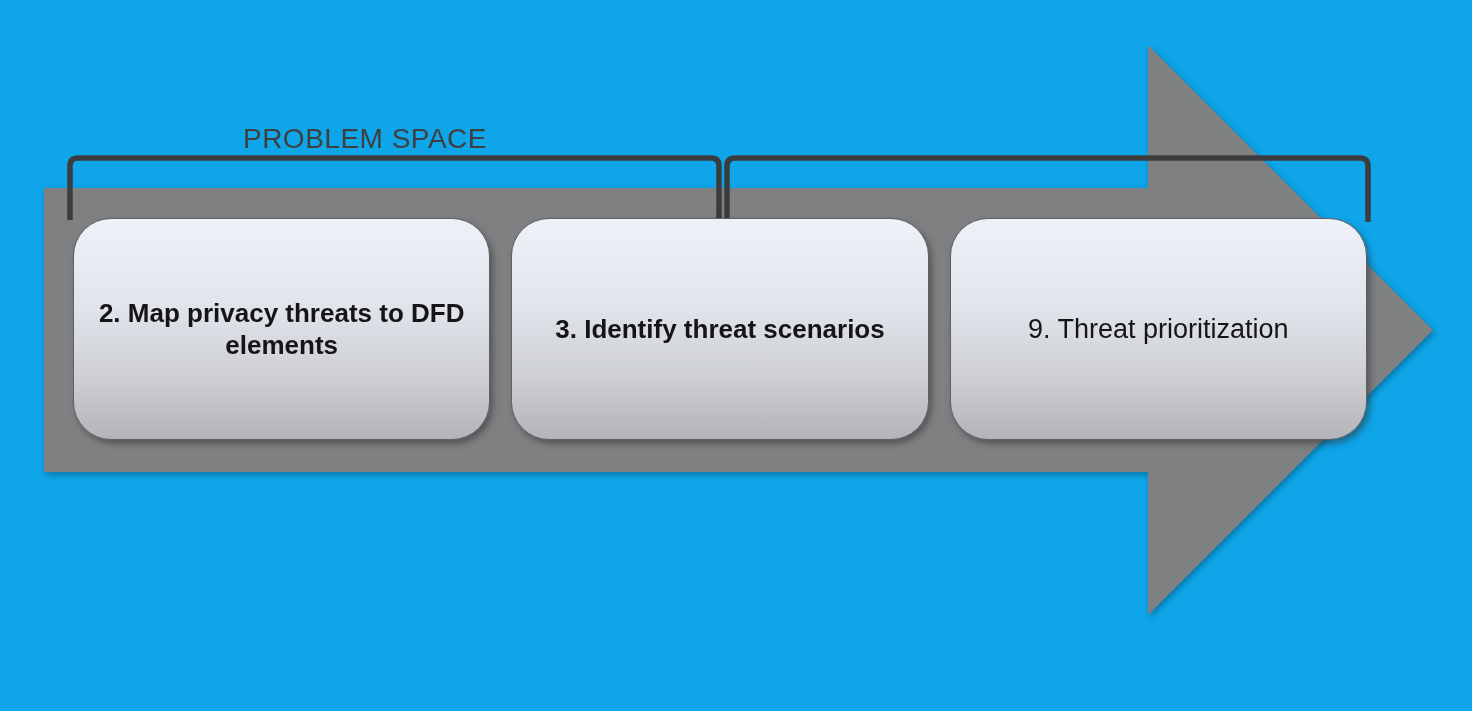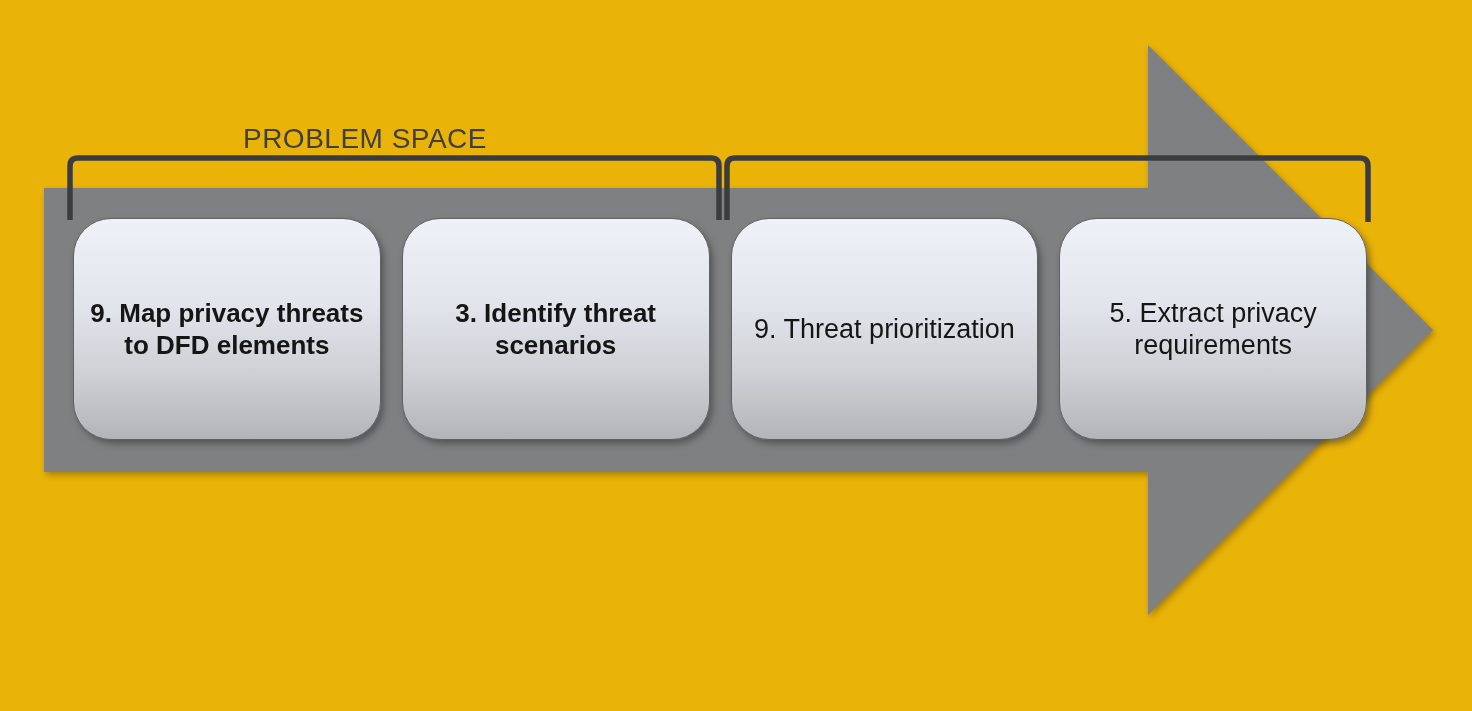--- a/index.html
+++ b/index.html
@@ -5,21 +5,21 @@
   html, body {
     margin: 0;
     padding: 0;
     background: #ffffff;
     font-family: "Liberation Sans", sans-serif;
   }
   .canvas {
     position: relative;
     width: 1472px;
     height: 711px;
-    background: #eab308;
+    background: #0ea5e9;
     overflow: hidden;
   }
   .shape-layer {
     position: absolute;
     left: 0;
     top: 0;
     width: 1472px;
     height: 711px;
   }
   .space-label {
@@ -73,19 +73,18 @@
   <svg class="shape-layer" viewBox="0 0 1472 711" xmlns="http://www.w3.org/2000/svg">
     <polygon points="44,188 1148,188 1148,45 1433,330 1148,615 1148,472 44,472" fill="#7e8082" style="filter: drop-shadow(2px 3px 3px rgba(0,0,0,0.28));"></polygon>
     <path d="M 70 220 L 70 166 Q 70 158 78 158 L 711 158 Q 719 158 719 166 L 719 220" fill="none" stroke="#3b3c3e" stroke-width="5.5" stroke-linecap="butt"></path>
     <path d="M 727 220 L 727 166 Q 727 158 735 158 L 1360 158 Q 1368 158 1368 166 L 1368 222" fill="none" stroke="#3b3c3e" stroke-width="5.5" stroke-linecap="butt"></path>
   </svg>
 
   <div class="space-label problem">PROBLEM SPACE</div>
 
 
   <div class="steps-row">
-    <div class="step emphasized">9. Map privacy threats to DFD elements</div>
+    <div class="step emphasized">2. Map privacy threats to DFD elements</div>
     <div class="step emphasized">3. Identify threat scenarios</div>
     <div class="step">9. Threat prioritization</div>
-    <div class="step">5. Extract privacy requirements</div>
   </div>
 
 </div>
 
 </body></html>

